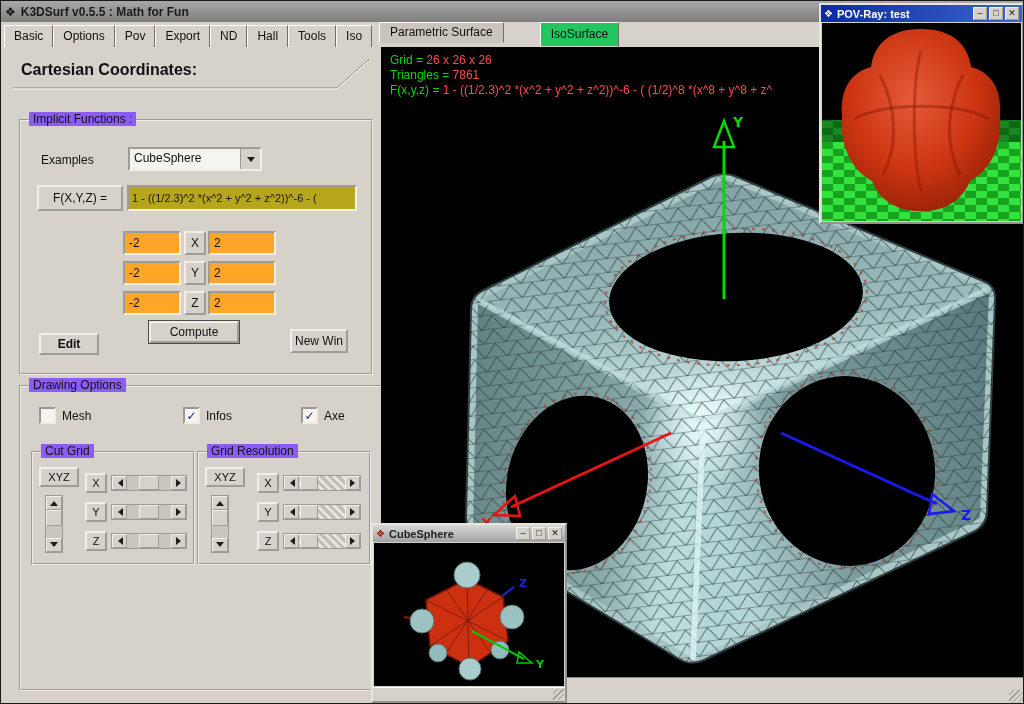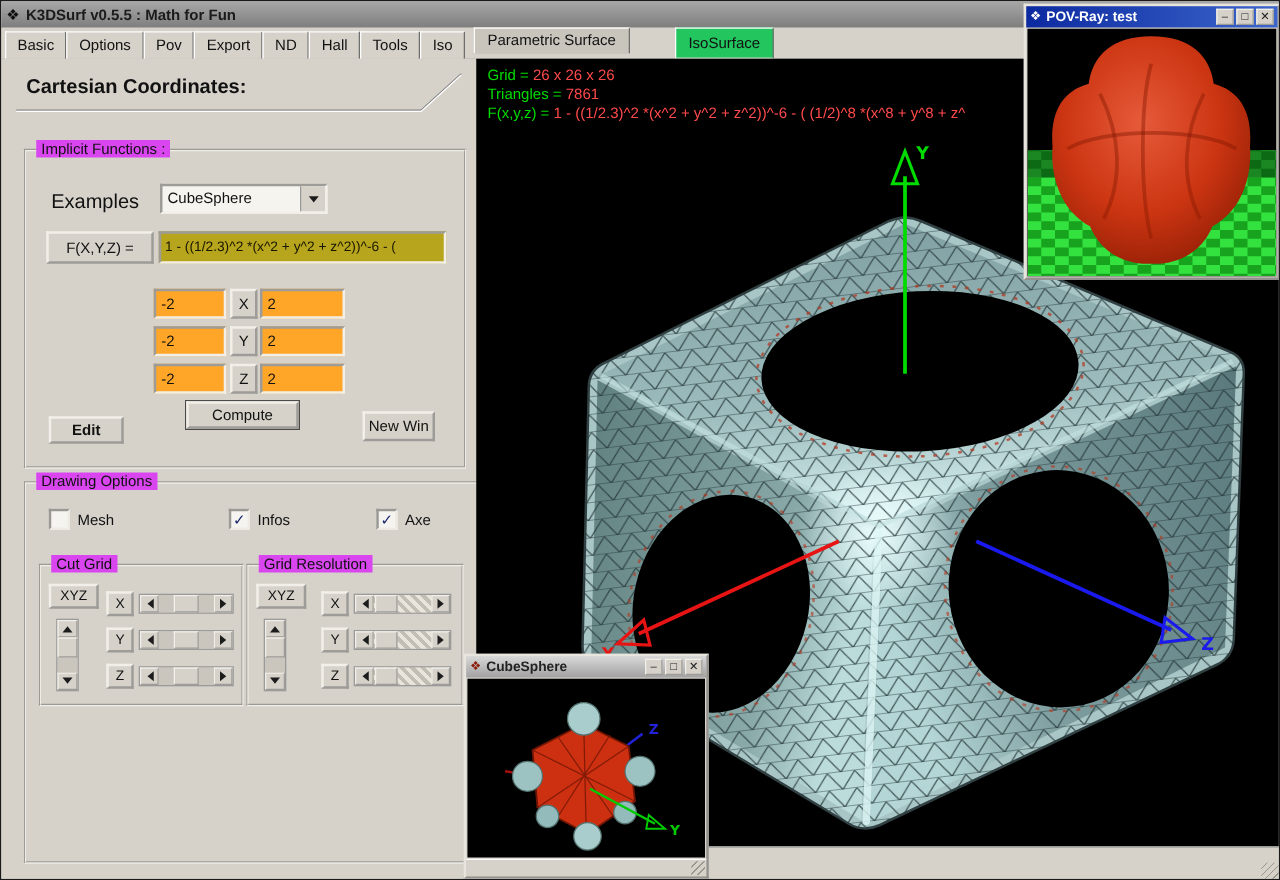--- a/index.html
+++ b/index.html
@@ -21,26 +21,26 @@
     font-size:12px;cursor:default;}
   .surface-tabs{position:absolute;left:378px;bottom:0;display:flex;align-items:flex-start;}
   .stab{height:19px;line-height:19px;padding:0 10px;background:#c9c5bd;
     border:1px solid;border-color:#fdfdfd #6e6e6e transparent #fdfdfd;font-size:12px;}
   .stab.active{height:23px;line-height:23px;background:#22c55e;border-bottom:1px solid #d6d2ca;margin-left:36px;}
   
   .left-panel{position:absolute;left:0;top:46px;width:380px;height:658px;background:#d6d2ca;}
   .cc-title{position:absolute;left:20px;top:14px;font-weight:bold;font-size:16px;}
   .cc-line{position:absolute;left:10px;top:8px;}
   .groupbox{position:absolute;border:2px groove #f0ede6;}
-  .legend{position:absolute;top:-9px;left:8px;background:#d946ef;padding:0 4px;font-size:12px;}
+  .legend{position:absolute;top:-9px;left:8px;background:#8b5cf6;padding:0 4px;font-size:12px;}
   .gb-implicit{left:18px;top:72px;width:350px;height:252px;}
   .gb-drawing{left:18px;top:338px;width:354px;height:302px;padding-left:20px;}
   .gb-cut{left:10px;top:64px;width:160px;height:110px;}
   .gb-res{left:176px;top:64px;width:170px;height:110px;}
-  .lbl{position:absolute;font-size:16px;}
+  .lbl{position:absolute;font-size:12px;}
   
   .bout{background:#d6d2ca;border:2px outset #f2efe9;box-sizing:border-box;}
   .bin{border:2px inset #f2efe9;box-sizing:border-box;}
   .btn{display:flex;align-items:center;justify-content:center;font-size:12px;cursor:default;}
   
   .combo{position:absolute;left:107px;top:26px;width:134px;height:24px;display:flex;
     border:2px inset #f2efe9;background:#f6f4ef;box-sizing:border-box;}
   .combo .cval{flex:1;padding:2px 4px;font-size:12px;white-space:nowrap;overflow:hidden;}
   .combo .cbtn{width:19px;background:#d6d2ca;border-left:1px solid #9a9a9a;display:flex;
     align-items:center;justify-content:center;}

